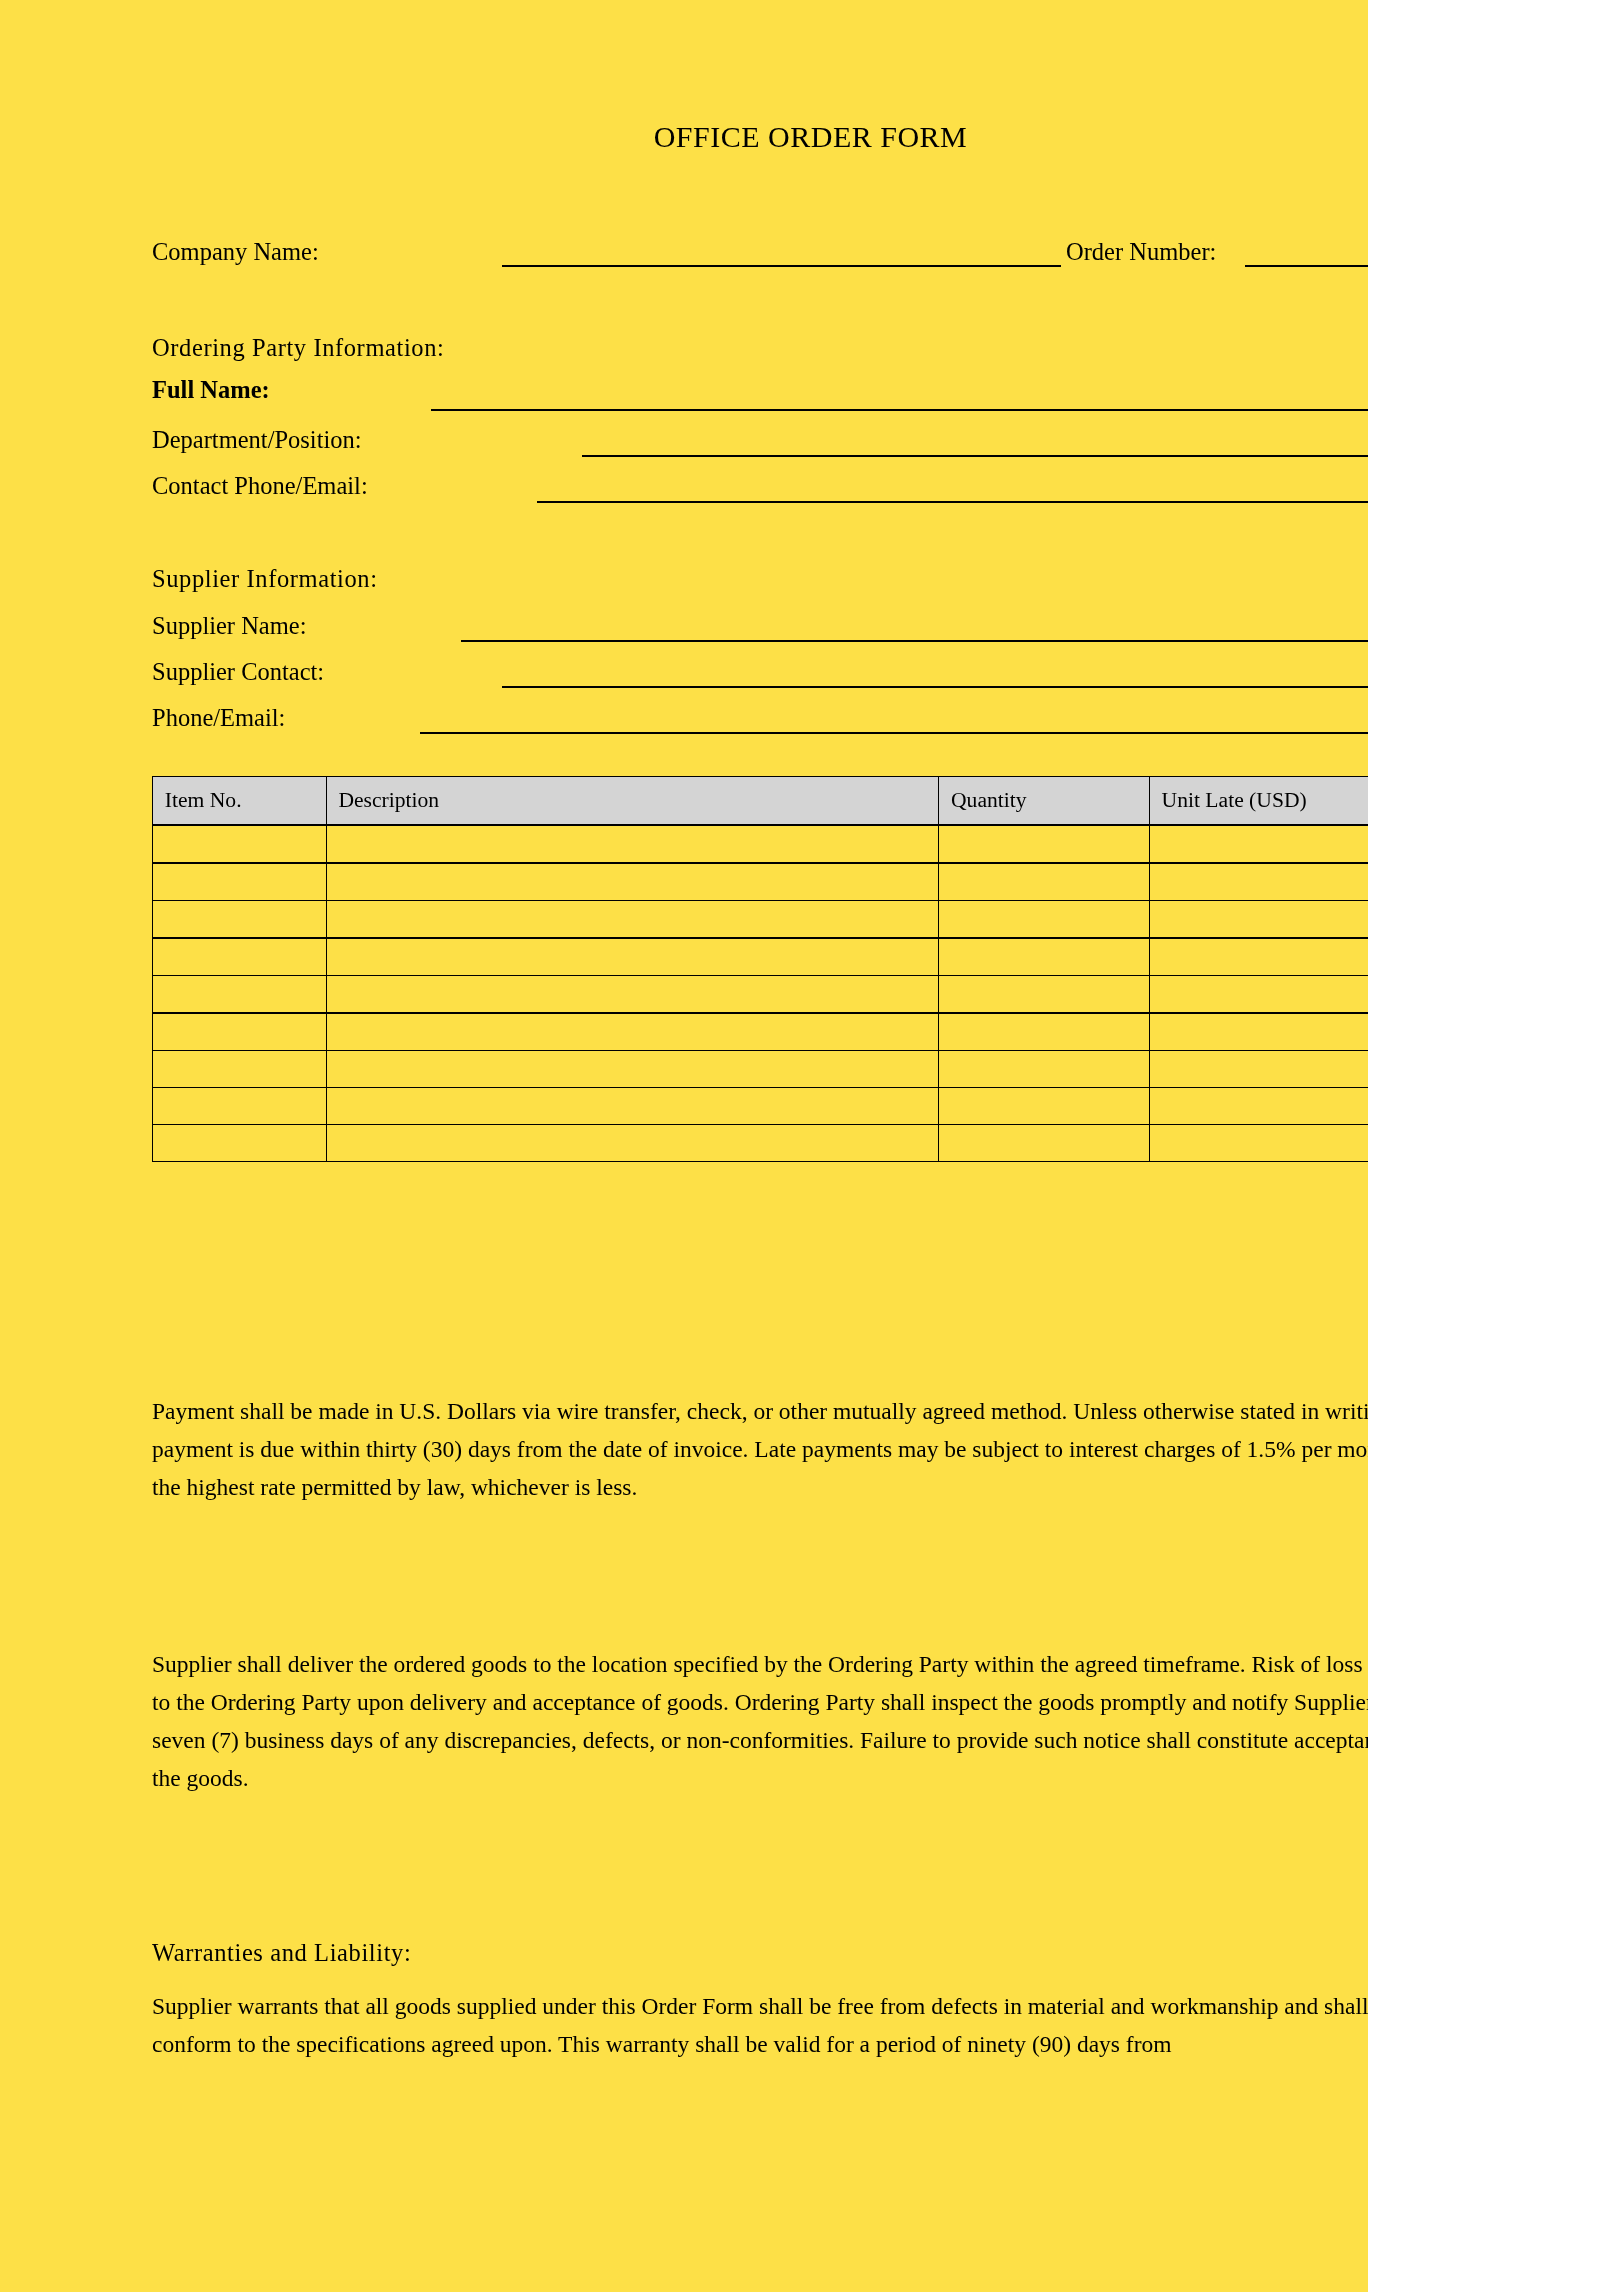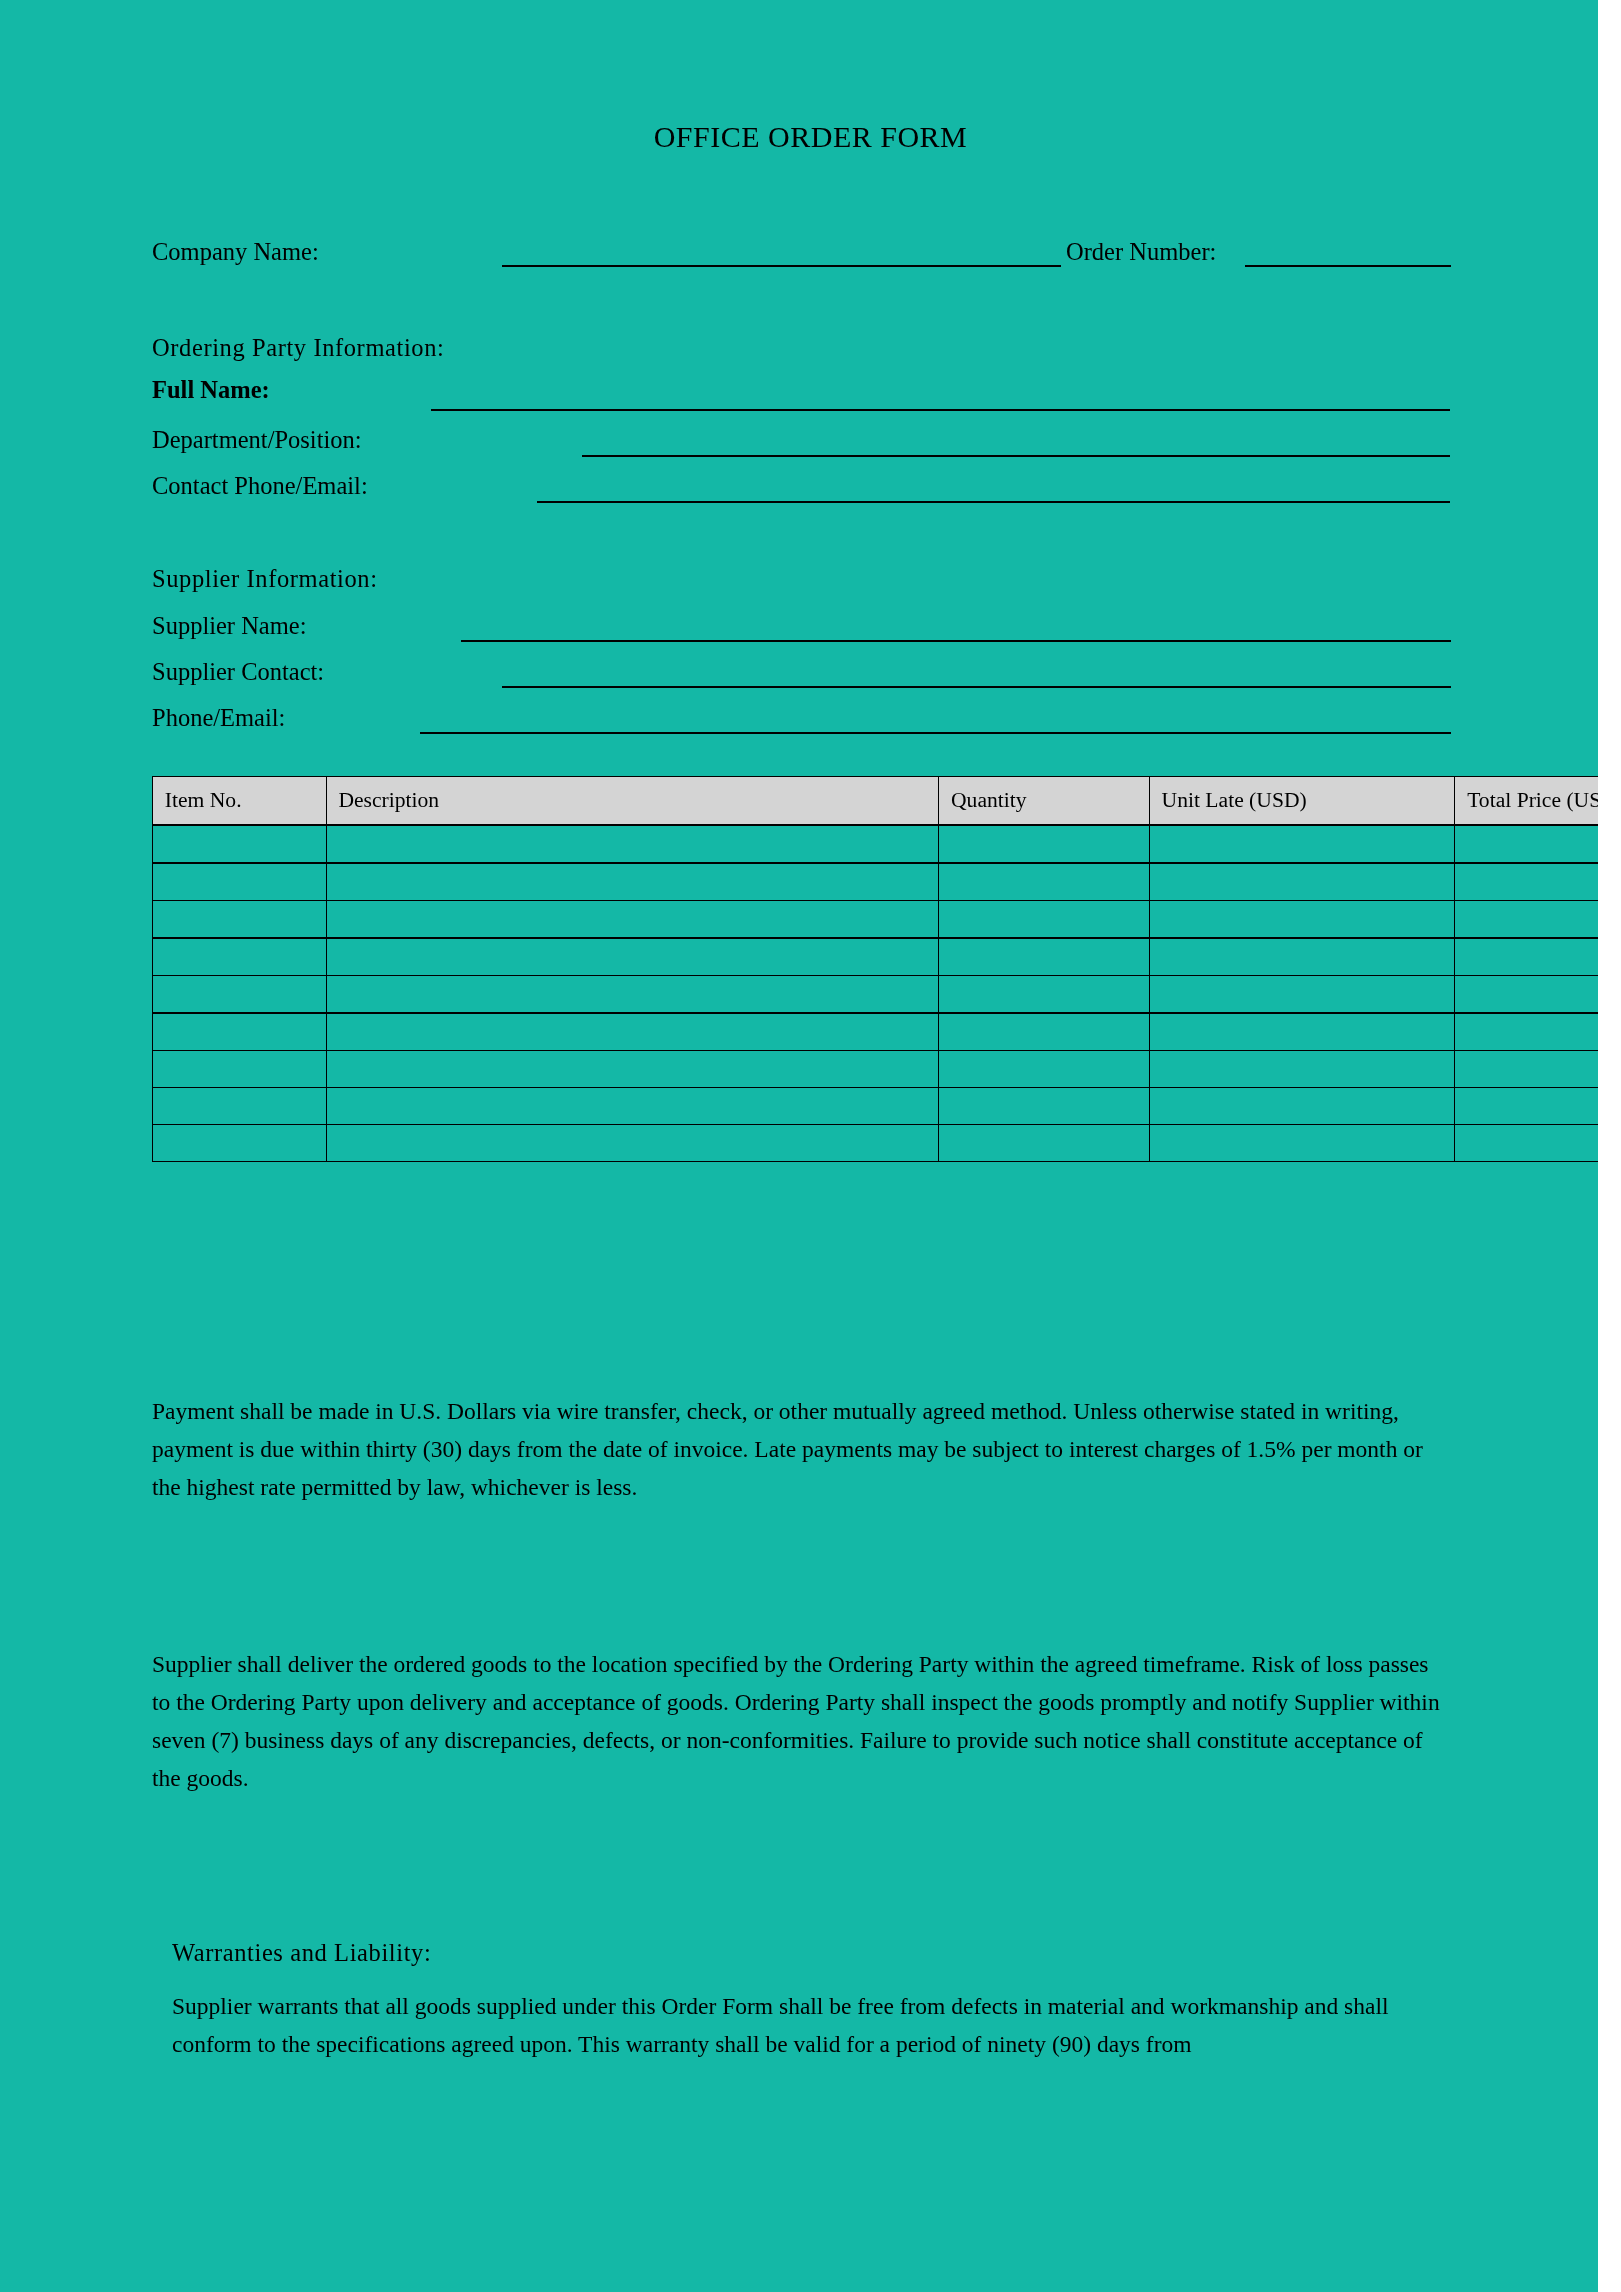--- a/index.html
+++ b/index.html
@@ -6,23 +6,23 @@
     margin: 0;
     padding: 0;
     background: #ffffff;
   }
   body {
     font-family: "Liberation Serif", "DejaVu Serif", serif;
     color: #000000;
   }
   #page {
     position: relative;
-    width: 1598px;
+    width: 1368px;
     height: 2293px;
-    background: #14b8a6;
+    background: #fde047;
     overflow: hidden;
   }
 
   
   .doc-title {
     position: absolute;
     left: 0;
     top: 120px;
     width: 1621px;
     text-align: center;
@@ -222,19 +222,19 @@
   </table>
 
   <div class="block" style="top:1392px;">
     <p class="block-body">Payment shall be made in U.S. Dollars via wire transfer, check, or other mutually agreed method. Unless otherwise stated in writing, payment is due within thirty (30) days from the date of invoice. Late payments may be subject to interest charges of 1.5% per month or the highest rate permitted by law, whichever is less.</p>
   </div>
 
   <div class="block" style="top:1645px;">
     <p class="block-body">Supplier shall deliver the ordered goods to the location specified by the Ordering Party within the agreed timeframe. Risk of loss passes to the Ordering Party upon delivery and acceptance of goods. Ordering Party shall inspect the goods promptly and notify Supplier within seven (7) business days of any discrepancies, defects, or non-conformities. Failure to provide such notice shall constitute acceptance of the goods.</p>
   </div>
 
-  <div class="block" style="top:1941px;margin-left:20px;">
+  <div class="block" style="top:1941px;">
     <p class="block-head">Warranties and Liability:</p>
     <p class="block-body">Supplier warrants that all goods supplied under this Order Form shall be free from defects in material and workmanship and shall conform to the specifications agreed upon. This warranty shall be valid for a period of ninety (90) days from</p>
   </div>
 
 </div>
 
 
 </body></html>

